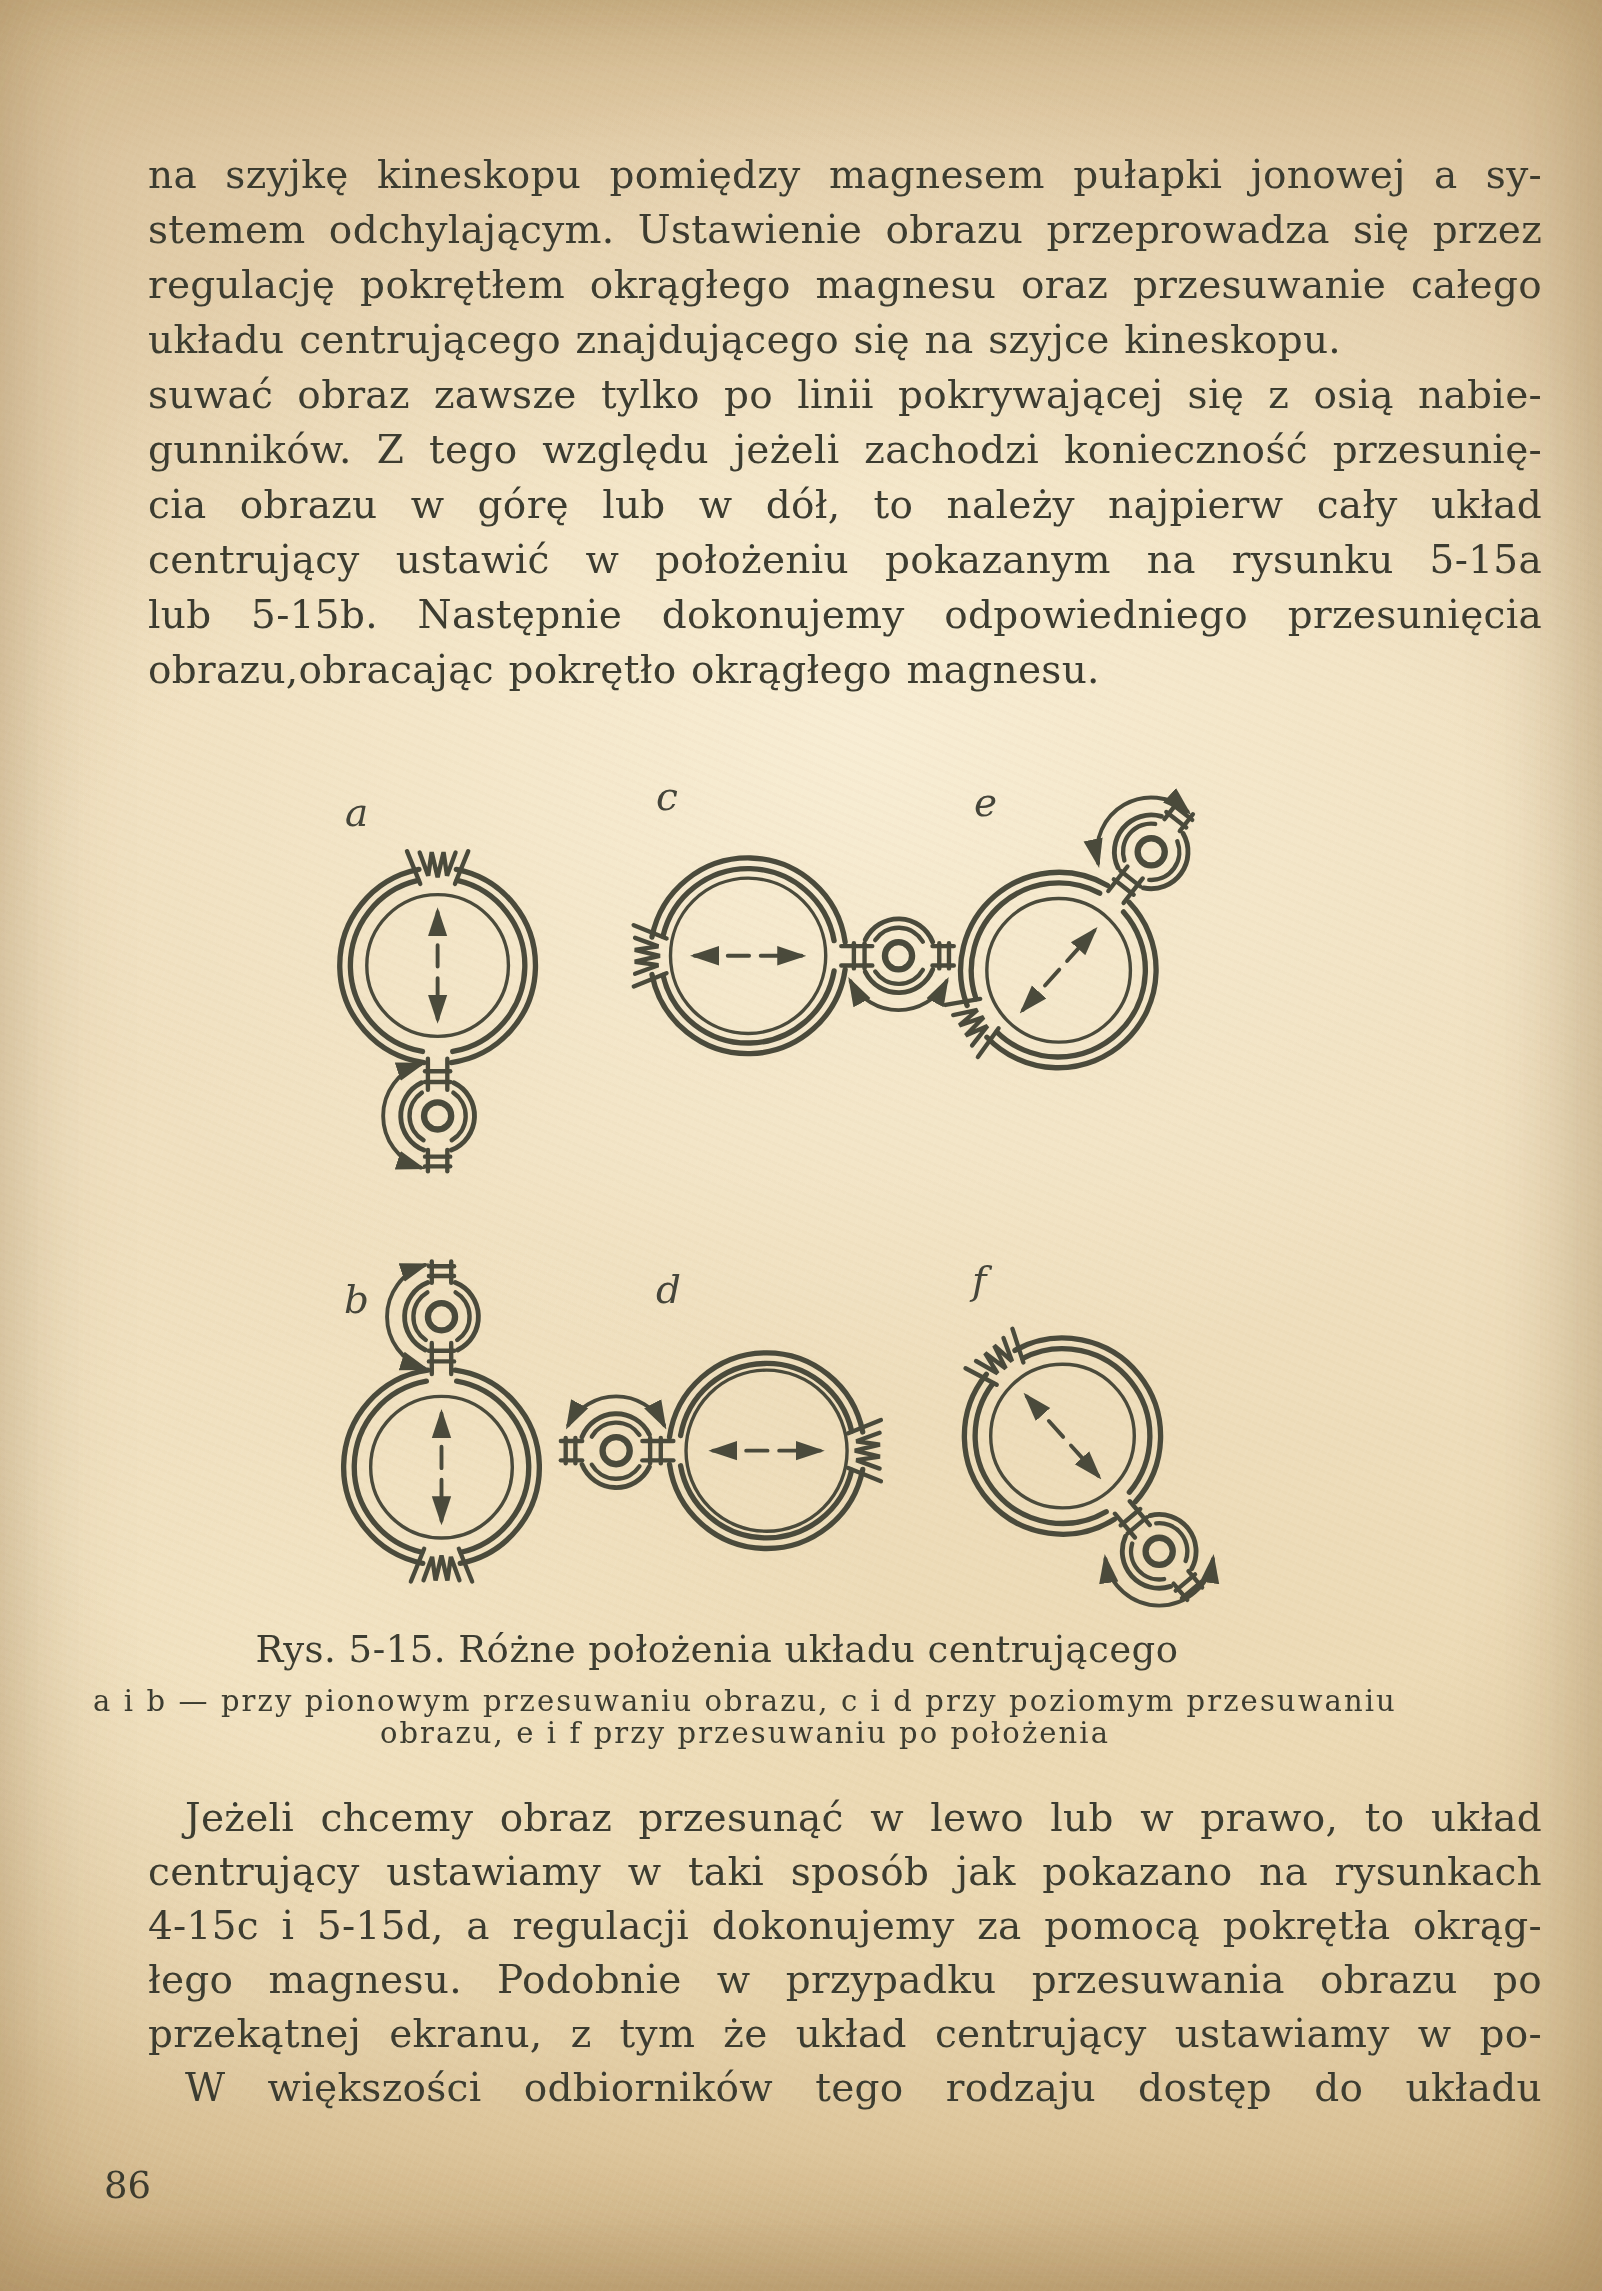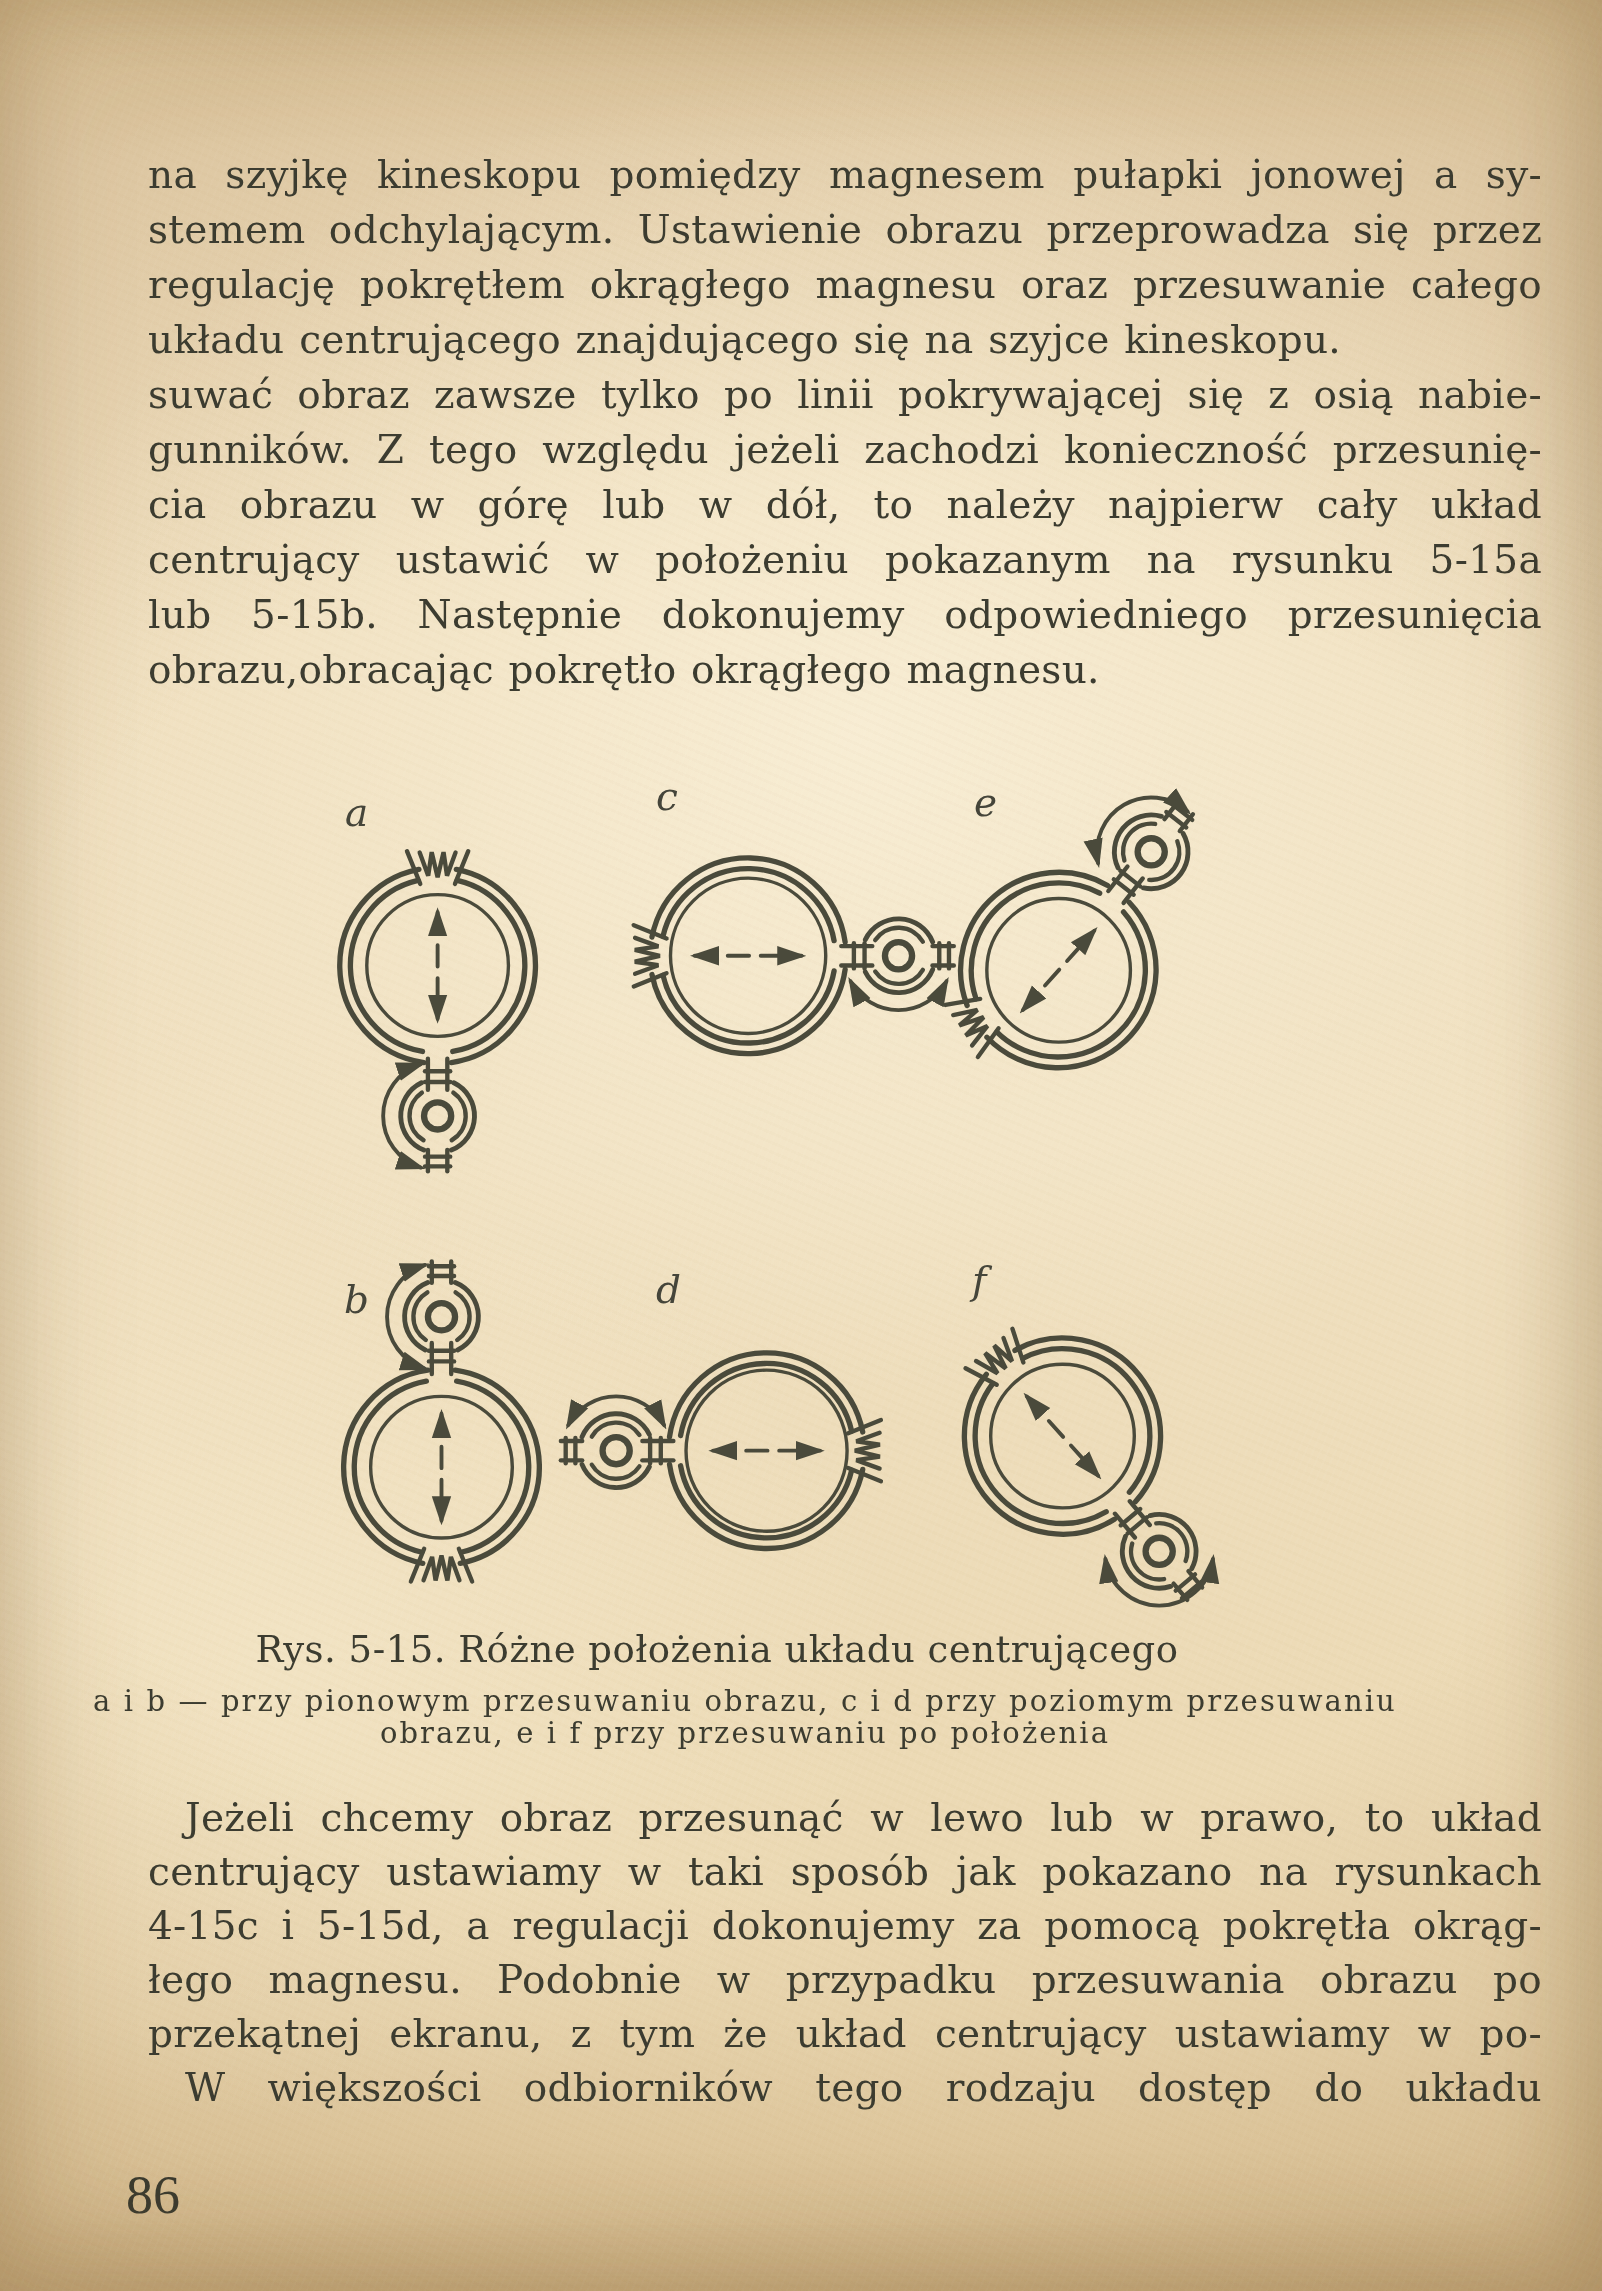--- a/index.html
+++ b/index.html
@@ -40,21 +40,21 @@
   .line.lastline{text-align-last:left;white-space:normal;}
   .line.indent{text-indent:37px;}
   .caption{
     position:absolute;left:0;width:1434px;text-align:center;
     font-size:37px;letter-spacing:0.5px;color:#3c3c30;
   }
   #figure-caption{top:1628px;}
   .subcap{font-size:29px;letter-spacing:2.1px;padding-left:28px;}
   #figure-subcaption-1{top:1684px;}
   #figure-subcaption-2{top:1716px;}
-  .pagenum{position:absolute;left:126px;top:2164px;font-size:54px;font-family:Liberation Serif, serif;}
+  .pagenum{position:absolute;left:104px;top:2164px;font-size:37px;}
   #fig{position:absolute;left:0;top:0;}
   .diag-label{
     position:absolute;font-style:italic;font-size:39px;color:#45453a;
     font-family:"DejaVu Serif","Liberation Serif",serif;
   }
 </style>
 </head>
 <body>
 
 <div class="page">

